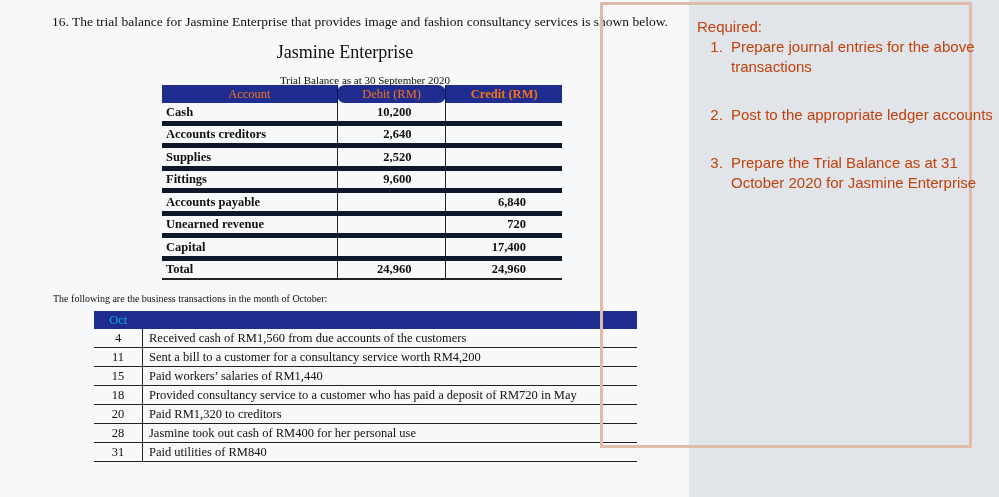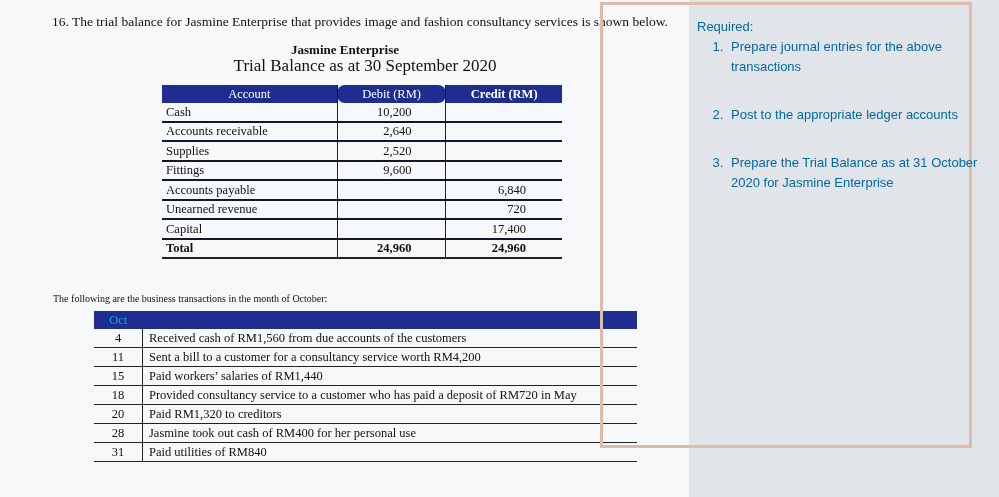--- a/index.html
+++ b/index.html
@@ -11,38 +11,38 @@
   }
   .doc {
     position: absolute; left: 0; top: 0; width: 689px; height: 497px;
     background: #f7f8fa;
   }
   .question {
     position: absolute; left: 52px; top: 14px; font-size: 13.5px; white-space: nowrap;
   }
   .company {
     position: absolute; left: 0; width: 690px; top: 42px; text-align: center;
-    font-weight: bold; font-size: 13px;
+    font-weight: normal; font-size: 18px;
   }
   .subtitle {
-    position: absolute; left: 0; width: 730px; top: 56px; text-align: center;
-    font-size: 17px;
+    position: absolute; left: 0; width: 730px; top: 74px; text-align: center;
+    font-size: 11px;
   }
   table { border-collapse: collapse; }
   .tb {
     position: absolute; left: 162px; top: 85px; width: 400px; font-size: 12.5px;
   }
   .tb th {
-    background: #1e2d8f; color: #ffffff; font-weight: normal; height: 18px;
+    background: #1e2d8f; color: #f97316; font-weight: normal; height: 18px;
     border-right: 1px solid #0c1660; padding: 0;
   }
   .tb th.bold { font-weight: bold; }
   .tb td {
-    height: 17.5px; padding: 0 4px; border-bottom: 2px solid #0f172a;
-    border-right: 1px solid #222; line-height: 16px;
+    height: 17.5px; padding: 0 4px; border-bottom: 5px solid #0f172a;
+    border-right: 1px solid #222; line-height: 16px; font-weight: bold;
   }
   .tb td:last-child, .tb th:last-child { border-right: none; }
   .tb td.num { text-align: right; padding-right: 34px; }
   .tb td.num2 { text-align: right; padding-right: 36px; }
   .tb tr.total td { font-weight: bold; border-bottom: 2px solid #222; }
   .col-acc { width: 176px; }
   .col-deb { width: 108px; border-radius: 8px; }
   .col-cre { width: 116px; }
   .intro {
     position: absolute; left: 53px; top: 293px; font-size: 10px; white-space: nowrap;
@@ -61,21 +61,21 @@
   .side {
     position: absolute; left: 689px; top: 0; width: 310px; height: 497px;
     background: #e1e4e8;
   }
   .frame {
     position: absolute; left: 600px; top: 2px; width: 366px; height: 440px;
     border: 3px solid #dfbca9; pointer-events: none;
   }
   .req {
     position: absolute; left: 697px; top: 17px; width: 300px;
-    font-family: "Liberation Sans", sans-serif; color: #0369a1; font-size: 13px;
+    font-family: "Liberation Sans", sans-serif; color: #c2410c; font-size: 15px;
     line-height: 20px;
   }
   .req .heading { margin-bottom: 0; }
   .req ol { margin: 0; padding-left: 30px; }
   .req li { margin-bottom: 28px; padding-left: 4px; }
 </style>
 </head>
 <body>
 
 <div class="doc">
@@ -91,21 +91,21 @@
         <th class="col-cre bold">Credit (RM)</th>
       </tr>
     </thead>
     <tbody>
       <tr>
         <td>Cash</td>
         <td class="num">10,200</td>
         <td class="num2"></td>
       </tr>
       <tr>
-        <td>Accounts receivable</td>
+        <td>Accounts creditors</td>
         <td class="num">2,640</td>
         <td class="num2"></td>
       </tr>
       <tr>
         <td>Supplies</td>
         <td class="num">2,520</td>
         <td class="num2"></td>
       </tr>
       <tr>
         <td>Fittings</td>

